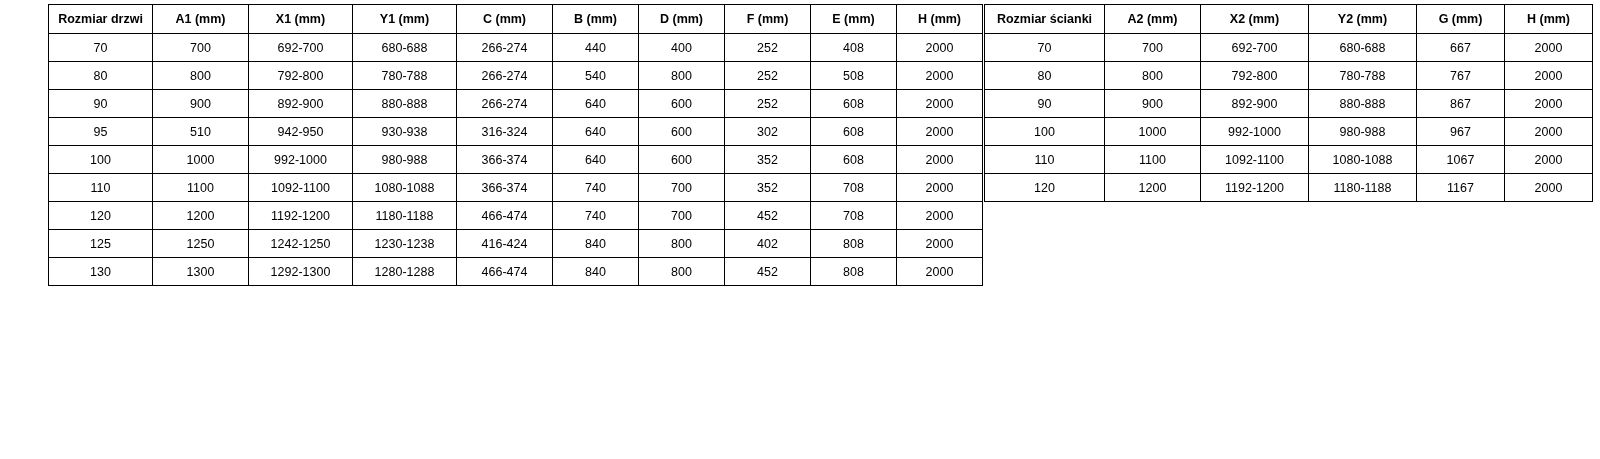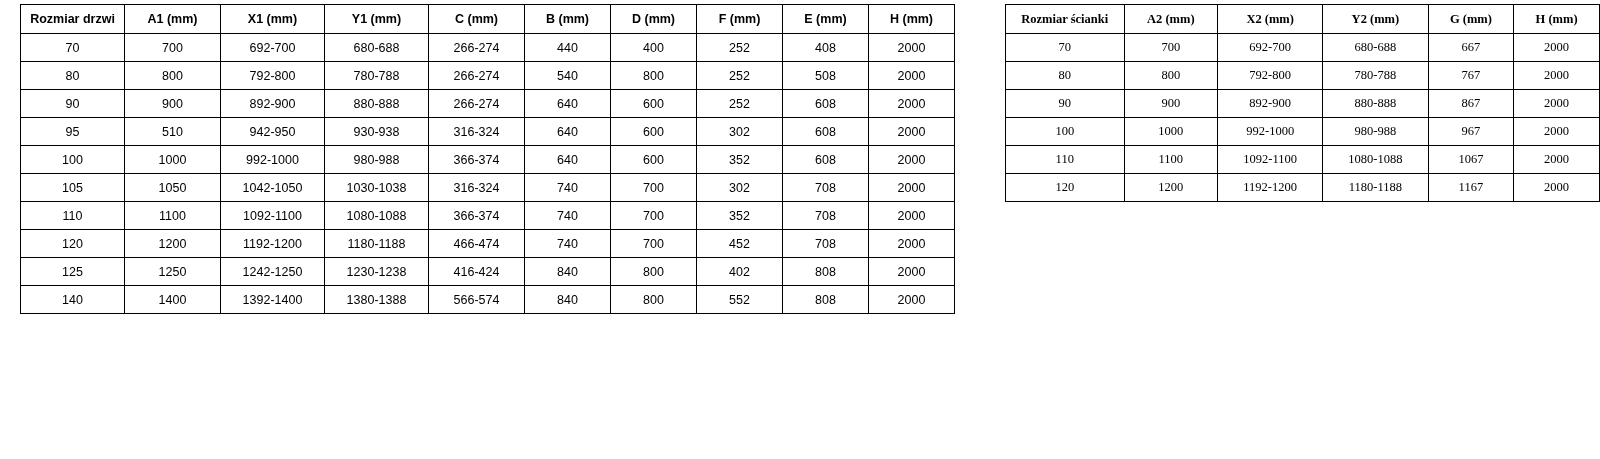--- a/index.html
+++ b/index.html
@@ -16,22 +16,22 @@
   }
   .page {
     position: relative;
     width: 1600px;
     height: 459px;
   }
   .table-wrap {
     position: absolute;
     top: 4px;
   }
-  #doors-wrap { left: 20px; }
-  #walls-wrap { left: 1005px; font-family: Liberation Serif, serif; }
+  #doors-wrap { left: 0; padding-left: 48px; }
+  #walls-wrap { left: 984px; }
 
   table.spec {
     border-collapse: collapse;
     table-layout: fixed;
     background: #ffffff;
   }
   table.spec th,
   table.spec td {
     border: 1px solid #000000;
     text-align: center;
@@ -157,32 +157,20 @@
             <td>992-1000</td>
             <td>980-988</td>
             <td>366-374</td>
             <td>640</td>
             <td>600</td>
             <td>352</td>
             <td>608</td>
             <td>2000</td>
           </tr>
           <tr>
-            <td>105</td>
-            <td>1050</td>
-            <td>1042-1050</td>
-            <td>1030-1038</td>
-            <td>316-324</td>
-            <td>740</td>
-            <td>700</td>
-            <td>302</td>
-            <td>708</td>
-            <td>2000</td>
-          </tr>
-          <tr>
             <td>110</td>
             <td>1100</td>
             <td>1092-1100</td>
             <td>1080-1088</td>
             <td>366-374</td>
             <td>740</td>
             <td>700</td>
             <td>352</td>
             <td>708</td>
             <td>2000</td>
@@ -205,28 +193,28 @@
             <td>1242-1250</td>
             <td>1230-1238</td>
             <td>416-424</td>
             <td>840</td>
             <td>800</td>
             <td>402</td>
             <td>808</td>
             <td>2000</td>
           </tr>
           <tr>
-            <td>140</td>
-            <td>1400</td>
-            <td>1392-1400</td>
-            <td>1380-1388</td>
-            <td>566-574</td>
+            <td>130</td>
+            <td>1300</td>
+            <td>1292-1300</td>
+            <td>1280-1288</td>
+            <td>466-474</td>
             <td>840</td>
             <td>800</td>
-            <td>552</td>
+            <td>452</td>
             <td>808</td>
             <td>2000</td>
           </tr>
         </tbody>
     </table>
   </div>
 
   <div class="table-wrap" id="walls-wrap">
     <table class="spec" id="walls-table">
       <colgroup>

